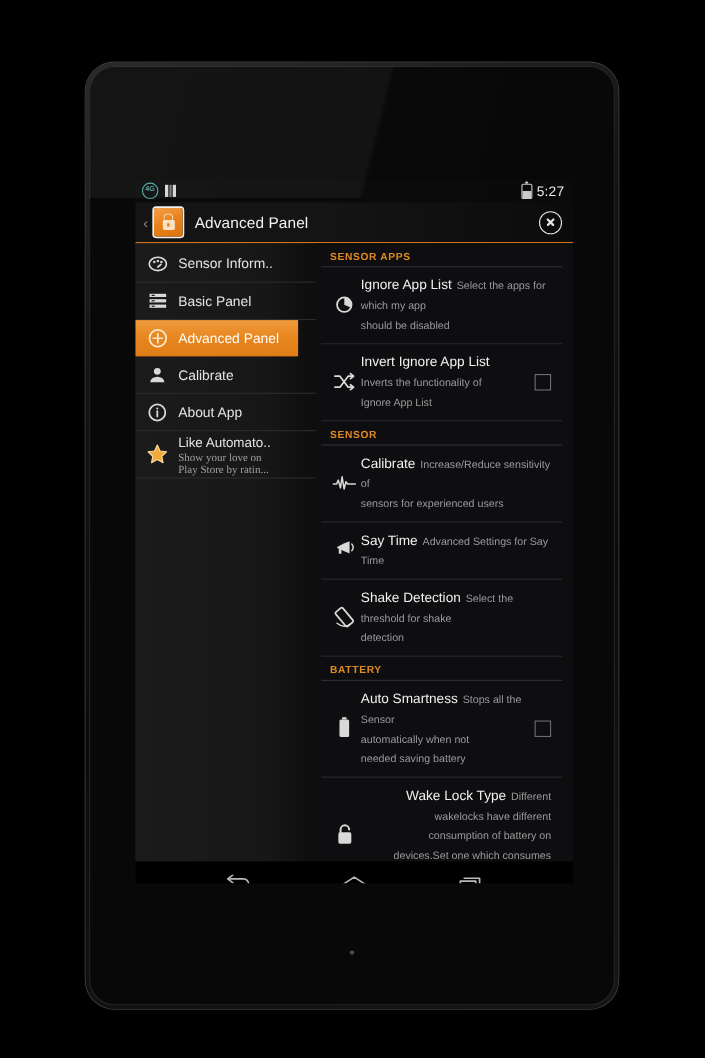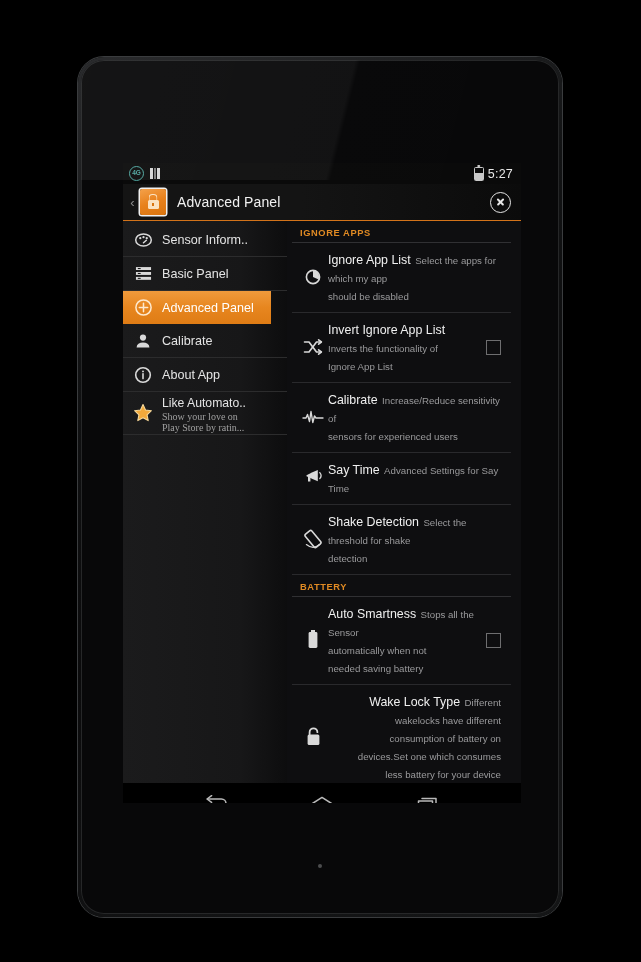--- a/index.html
+++ b/index.html
@@ -440,21 +440,21 @@
               <span class="nav-label">Like Automato..</span>
               <span class="nav-sub">Show your love on</span>
               <span class="nav-sub">Play Store by ratin...</span>
             </span>
           </div>
 
         </div>
 
         <div id="main">
 
-          <div class="section-head">IGNORE APPS</div>
+          <div class="section-head">SENSOR APPS</div>
 
           <div class="row no-check">
             <span class="row-ico">
               <svg width="18" height="18" viewBox="0 0 18 18">
                 <circle cx="9" cy="9" r="6.6" class="st"></circle>
                 <path d="M9 9 L9 2.4 A6.6 6.6 0 0 1 14.6 11.6 Z" class="stf"></path>
               </svg>
             </span>
             <span class="row-text">
               <span class="row-title">Ignore App List</span>
@@ -471,20 +471,21 @@
                 <path d="M15.6 11.8 L18.4 14 L15.6 16.2" class="st"></path>
               </svg>
             </span>
             <span class="row-text">
               <span class="row-title">Invert Ignore App List</span>
               <span class="row-desc">Inverts the functionality of<br>Ignore App List</span>
             </span>
             <span class="row-check"></span>
           </div>
 
+          <div class="section-head">SENSOR</div>
 
           <div class="row no-check">
             <span class="row-ico">
               <svg width="22" height="16" viewBox="0 0 22 16">
                 <path d="M1 9 L4 9 L5.5 5.5 L7.5 12.5 L9 2.5 L10.8 13.5 L12.5 7 L14 9 L21 9" class="st" style="stroke-width:1.4"></path>
               </svg>
             </span>
             <span class="row-text">
               <span class="row-title">Calibrate</span>
               <span class="row-desc">Increase/Reduce sensitivity of<br>sensors for experienced users</span>

